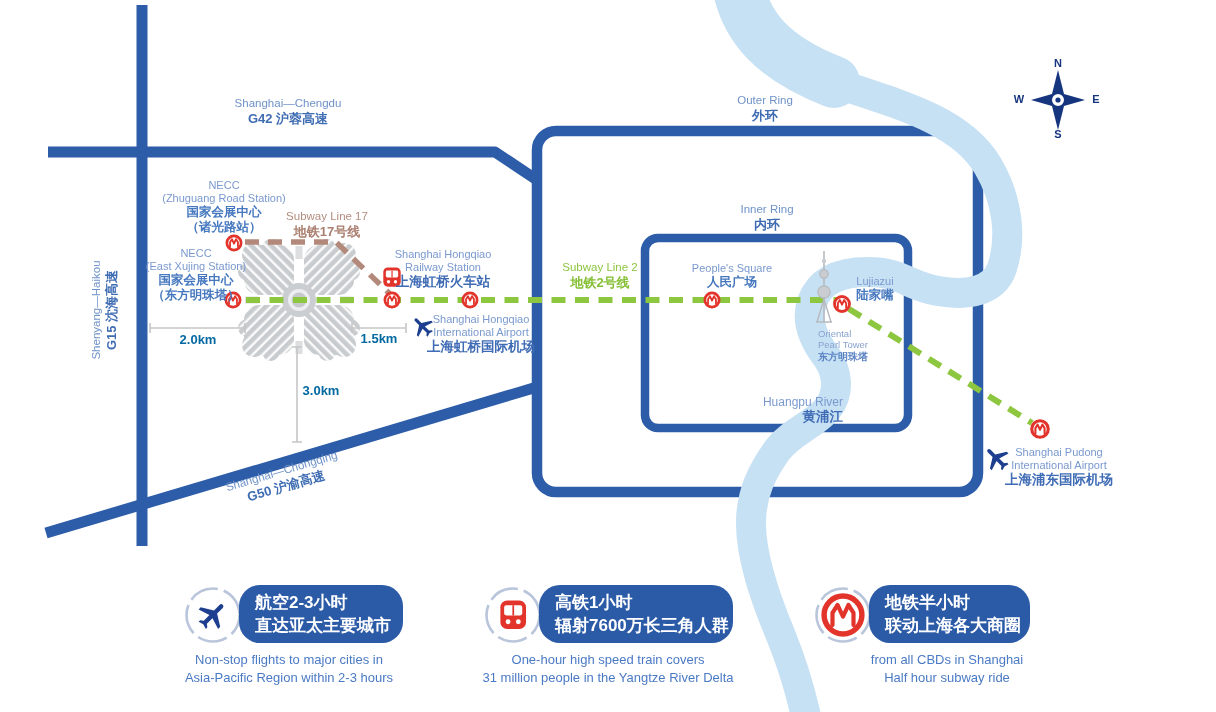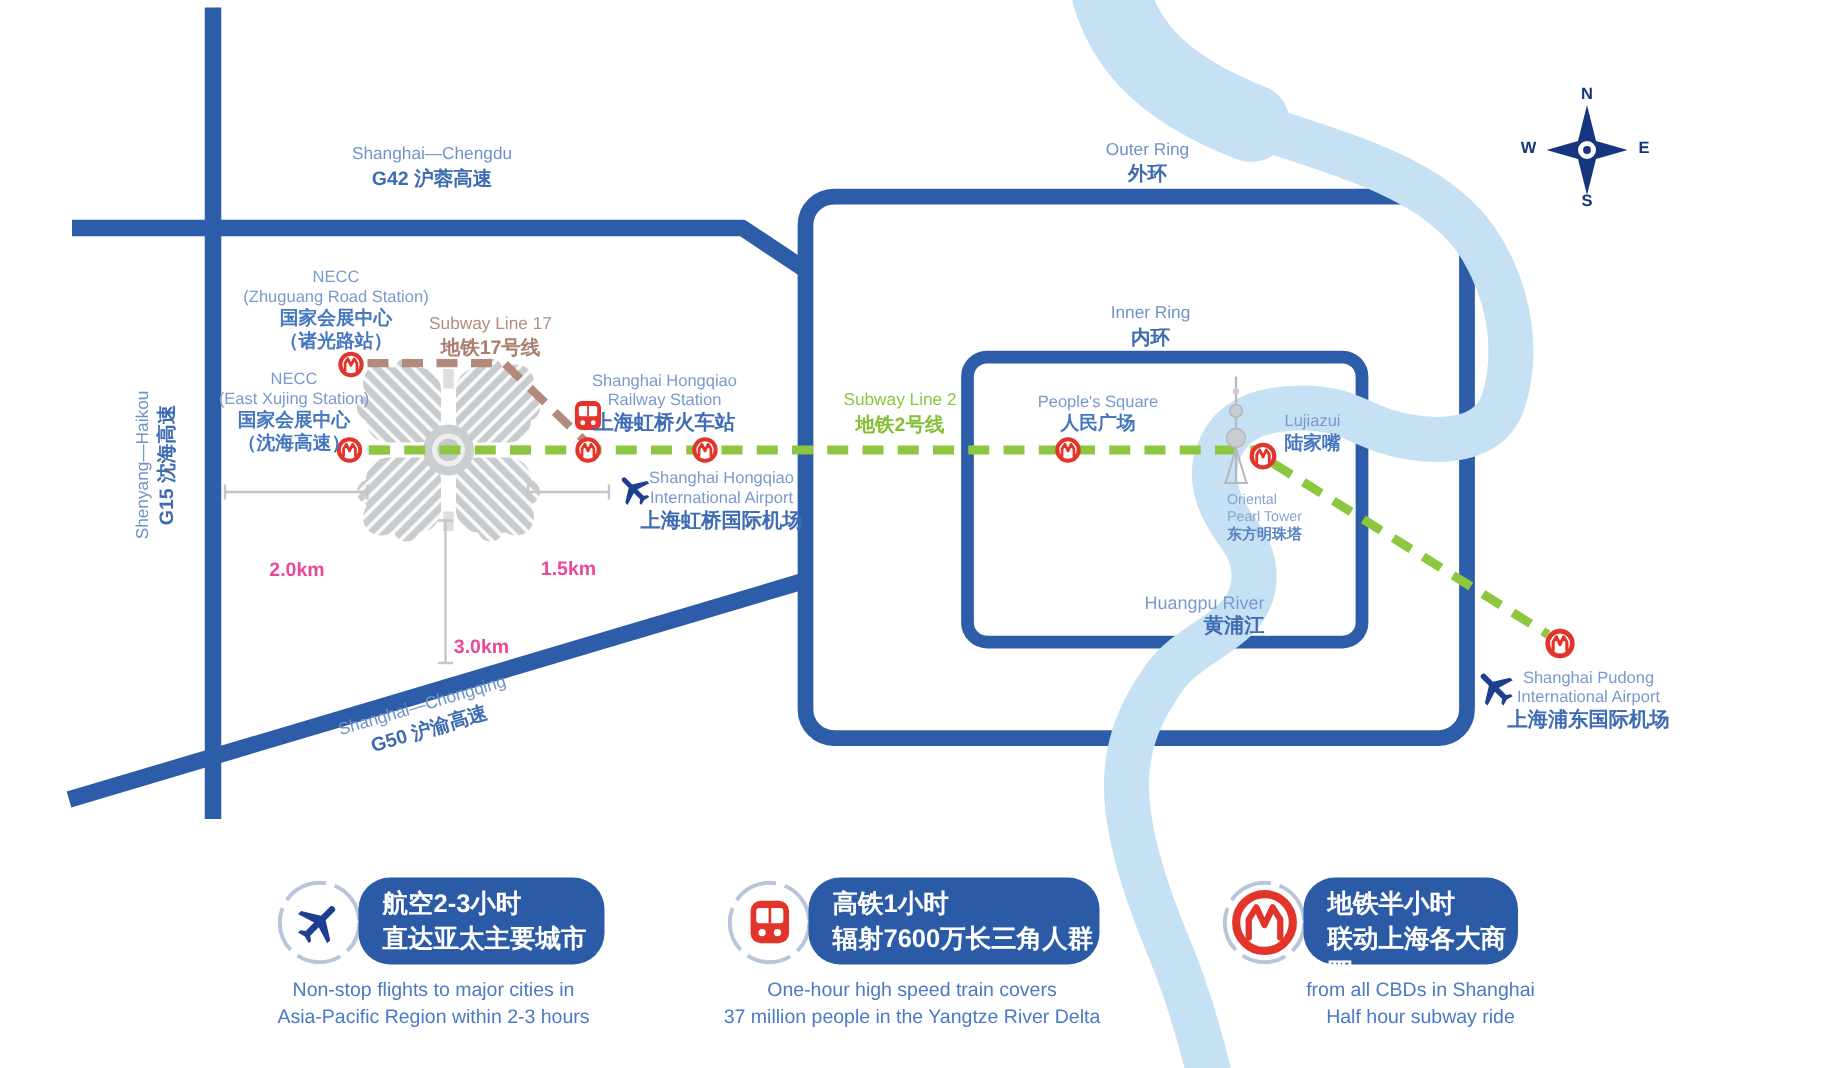--- a/index.html
+++ b/index.html
@@ -13,21 +13,21 @@
   .lbl-right{position:absolute;text-align:right;white-space:nowrap;line-height:1.2;}
   .en{font-size:11px;color:#7a99ce;}
   .zh{font-size:12.5px;font-weight:bold;color:#4678bf;}
   .zh-lg{font-size:13.5px;font-weight:bold;color:#3f6cb5;}
   .road-en{font-size:11.5px;color:#6f93c9;}
   .road-zh{font-size:13px;font-weight:bold;color:#3e6cb3;}
   .tan-en{font-size:11.5px;color:#b48d7e;}
   .tan-zh{font-size:13px;font-weight:bold;color:#aa7f6f;}
   .grn-en{font-size:11.5px;color:#8dc63f;}
   .grn-zh{font-size:13px;font-weight:bold;color:#85bf35;}
-  .dist{font-size:13px;font-weight:bold;color:#ec4899;margin-top:40px;}
+  .dist{font-size:13px;font-weight:bold;color:#0369a1;}
   .tiny-en{font-size:9.5px;color:#8aa3cf;}
   .tiny-zh{font-size:10px;font-weight:bold;color:#5b83c4;}
   .compass-letter{position:absolute;font-size:11px;font-weight:bold;color:#16357f;transform:translateX(-50%);}
   .rot90{transform:translate(-50%,-50%) rotate(-90deg);transform-origin:center;}
   .rotG50{transform:translate(-50%,-50%) rotate(-16.5deg);transform-origin:center;}
   
   .badge{position:absolute;top:585px;height:110px;}
   .badge-circle{position:absolute;left:0;top:2px;width:56px;height:56px;}
   .badge-pill{position:absolute;left:54px;top:0;height:58px;background:#2b5aa7;border-radius:21px;
     color:#fff;font-weight:bold;font-size:17px;line-height:23px;padding:6px 0 0 16px;box-sizing:border-box;}
@@ -176,21 +176,21 @@
     <div class="en">NECC</div>
     <div class="en">(Zhuguang Road Station)</div>
     <div class="zh">国家会展中心</div>
     <div class="zh">（诸光路站）</div>
   </div>
 
   <div class="lbl" style="left:196px;top:247px;">
     <div class="en">NECC</div>
     <div class="en">(East Xujing Station)</div>
     <div class="zh">国家会展中心</div>
-    <div class="zh">（沈海高速）</div>
+    <div class="zh">（东方明珠塔）</div>
   </div>
 
   <div class="lbl" style="left:443px;top:248px;">
     <div class="en">Shanghai Hongqiao</div>
     <div class="en">Railway Station</div>
     <div class="zh-lg">上海虹桥火车站</div>
   </div>
 
   <div class="lbl" style="left:481px;top:313px;">
     <div class="en">Shanghai Hongqiao</div>
@@ -265,35 +265,35 @@
           <circle cx="15.8" cy="17.2" r="1.8" fill="#ffffff"></circle>
         </g>
       </svg>
     </div>
     <div class="badge-pill" style="width:194px;">
       <div>高铁1小时</div>
       <div>辐射7600万长三角人群</div>
     </div>
     <div class="badge-en" style="left:-7px;width:260px;">
       <div>One-hour high speed train covers</div>
-      <div>37 million people in the Yangtze River Delta</div>
+      <div>31 million people in the Yangtze River Delta</div>
     </div>
   </div>
 
   <div class="badge" style="left:815px;width:260px;">
     <div class="badge-circle">
       <svg width="56" height="56" viewBox="0 0 56 56">
         <circle cx="28" cy="28" r="26.5" fill="#ffffff" stroke="#b9c5da" stroke-width="2.6" stroke-dasharray="30 6" stroke-dashoffset="9"></circle>
         <g transform="translate(28,28) scale(2.1)">
           <circle r="9" fill="#ffffff" stroke="#e3342b" stroke-width="2.6"></circle>
           <path d="M -5 4.8 L -5 -1 L -2.6 -4.8 L 0 0.8 L 2.6 -4.8 L 5 -1 L 5 4.8" fill="none" stroke="#e3342b" stroke-width="2" stroke-linecap="round" stroke-linejoin="round"></path>
         </g>
       </svg>
     </div>
-    <div class="badge-pill" style="width:143px;">
+    <div class="badge-pill" style="width:161px;">
       <div>地铁半小时</div>
       <div>联动上海各大商圈</div>
     </div>
     <div class="badge-en" style="left:22px;width:220px;">
       <div>from all CBDs in Shanghai</div>
       <div>Half hour subway ride</div>
     </div>
   </div>
 
 </div>

